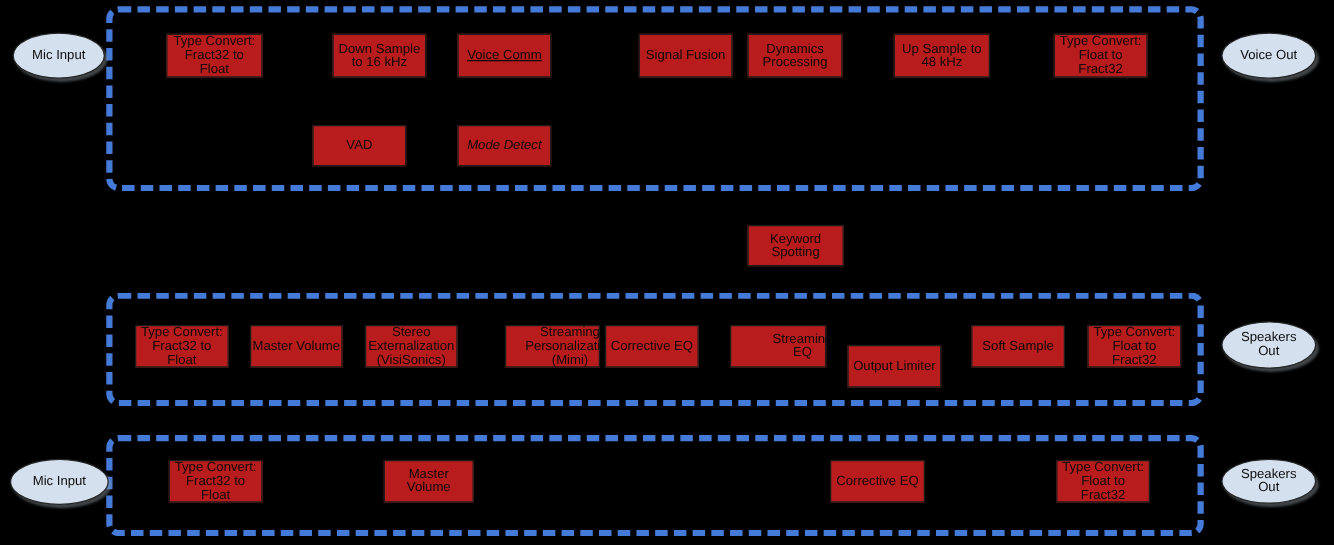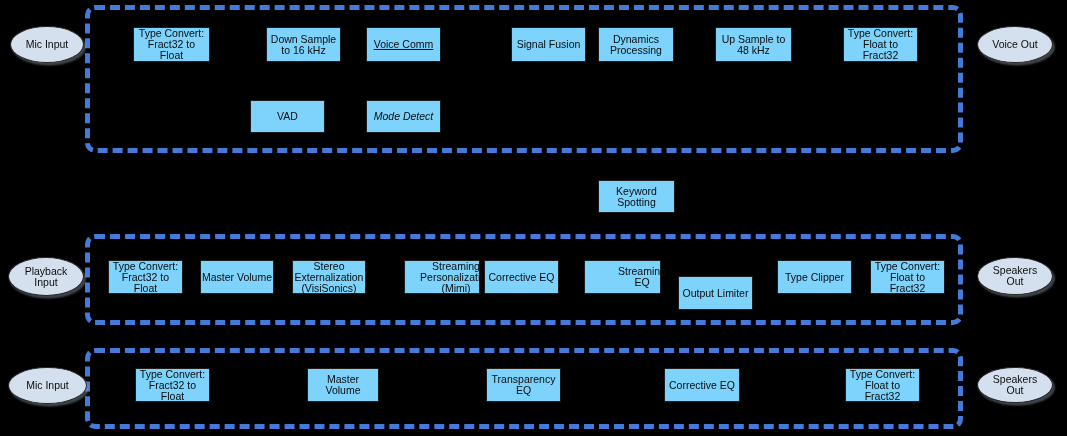--- a/index.html
+++ b/index.html
@@ -6,21 +6,21 @@
   .canvas {
     position:relative; width:1067px; height:436px; background:#000000;
     font-family:"Liberation Sans", sans-serif; overflow:hidden;
   }
   .group {
     position:absolute; box-sizing:border-box;
     border:5px dashed #447bd9; border-radius:10px;
   }
   .block {
     position:absolute; box-sizing:border-box;
-    background:#7dd3fc; border:1px solid #1c1c1c;
+    background:#b91c1c; border:1px solid #1c1c1c;
     display:flex; align-items:center; justify-content:center;
     text-align:center; white-space:pre-line;
     font-size:10.5px; line-height:11px; color:#0b0b0b;
   }
   .ellipse {
     position:absolute; box-sizing:border-box;
     background:#d5e0ef; border:1.5px solid #242424; border-radius:50%;
     display:flex; align-items:center; justify-content:center;
     text-align:center; white-space:pre-line;
     font-size:10.5px; line-height:11px; color:#0b0b0b;
@@ -54,54 +54,50 @@
   <div class="block" style="left:250px; top:100px; width:75px; height:33px;">VAD</div>
   <div class="block" style="left:366px; top:100px; width:75px; height:33px;font-style:italic;">Mode Detect</div>
 
   <div class="ellipse" style="left:977px; top:26px; width:76px; height:37px;">Voice Out</div>
 
   <div class="block" style="left:598px; top:180px; width:77px; height:33px;">Keyword
 Spotting</div>
 
   <div class="group" style="left:85px; top:234px; width:878px; height:91px;"></div>
 
-  <div class="ellipse" style="left:8px; top:257px; width:76px; height:39px;">Playback
-Input</div>
 
   <div class="block" style="left:108px; top:260px; width:75px; height:34px;">Type Convert:
 Fract32 to
 Float</div>
   <div class="block" style="left:200px; top:260px; width:74px; height:34px;">Master Volume</div>
   <div class="block" style="left:292px; top:260px; width:74px; height:34px;">Stereo
 Externalization
 (VisiSonics)</div>
   <div class="block" style="left:404px; top:260px; width:76px; height:34px;padding-left:28px;">Streaming
 Personalization
 (Mimi)</div>
   <div class="block" style="left:484px; top:260px; width:75px; height:34px;">Corrective EQ</div>
   <div class="block" style="left:584px; top:260px; width:77px; height:34px;padding-left:39px;">Streaming EQ</div>
   <div class="block" style="left:678px; top:260px; width:75px; height:34px;margin-top:16px;">Output Limiter</div>
-  <div class="block" style="left:777px; top:260px; width:75px; height:34px;">Type Clipper</div>
+  <div class="block" style="left:777px; top:260px; width:75px; height:34px;">Soft Sample</div>
   <div class="block" style="left:870px; top:260px; width:75px; height:34px;">Type Convert:
 Float to
 Fract32</div>
 
   <div class="ellipse" style="left:977px; top:257px; width:76px; height:38px;">Speakers
 Out</div>
 
   <div class="group" style="left:85px; top:348px; width:878px; height:81px;"></div>
 
   <div class="ellipse" style="left:8px; top:367px; width:79px; height:37px;">Mic Input</div>
 
   <div class="block" style="left:135px; top:368px; width:75px; height:34px;">Type Convert:
 Fract32 to
 Float</div>
   <div class="block" style="left:307px; top:368px; width:72px; height:34px;">Master Volume</div>
-  <div class="block" style="left:486px; top:368px; width:75px; height:34px;">Transparency
-EQ</div>
   <div class="block" style="left:664px; top:368px; width:76px; height:34px;">Corrective EQ</div>
   <div class="block" style="left:845px; top:368px; width:75px; height:34px;">Type Convert:
 Float to
 Fract32</div>
 
   <div class="ellipse" style="left:977px; top:367px; width:76px; height:36px;">Speakers
 Out</div>
 
 </div>
 

